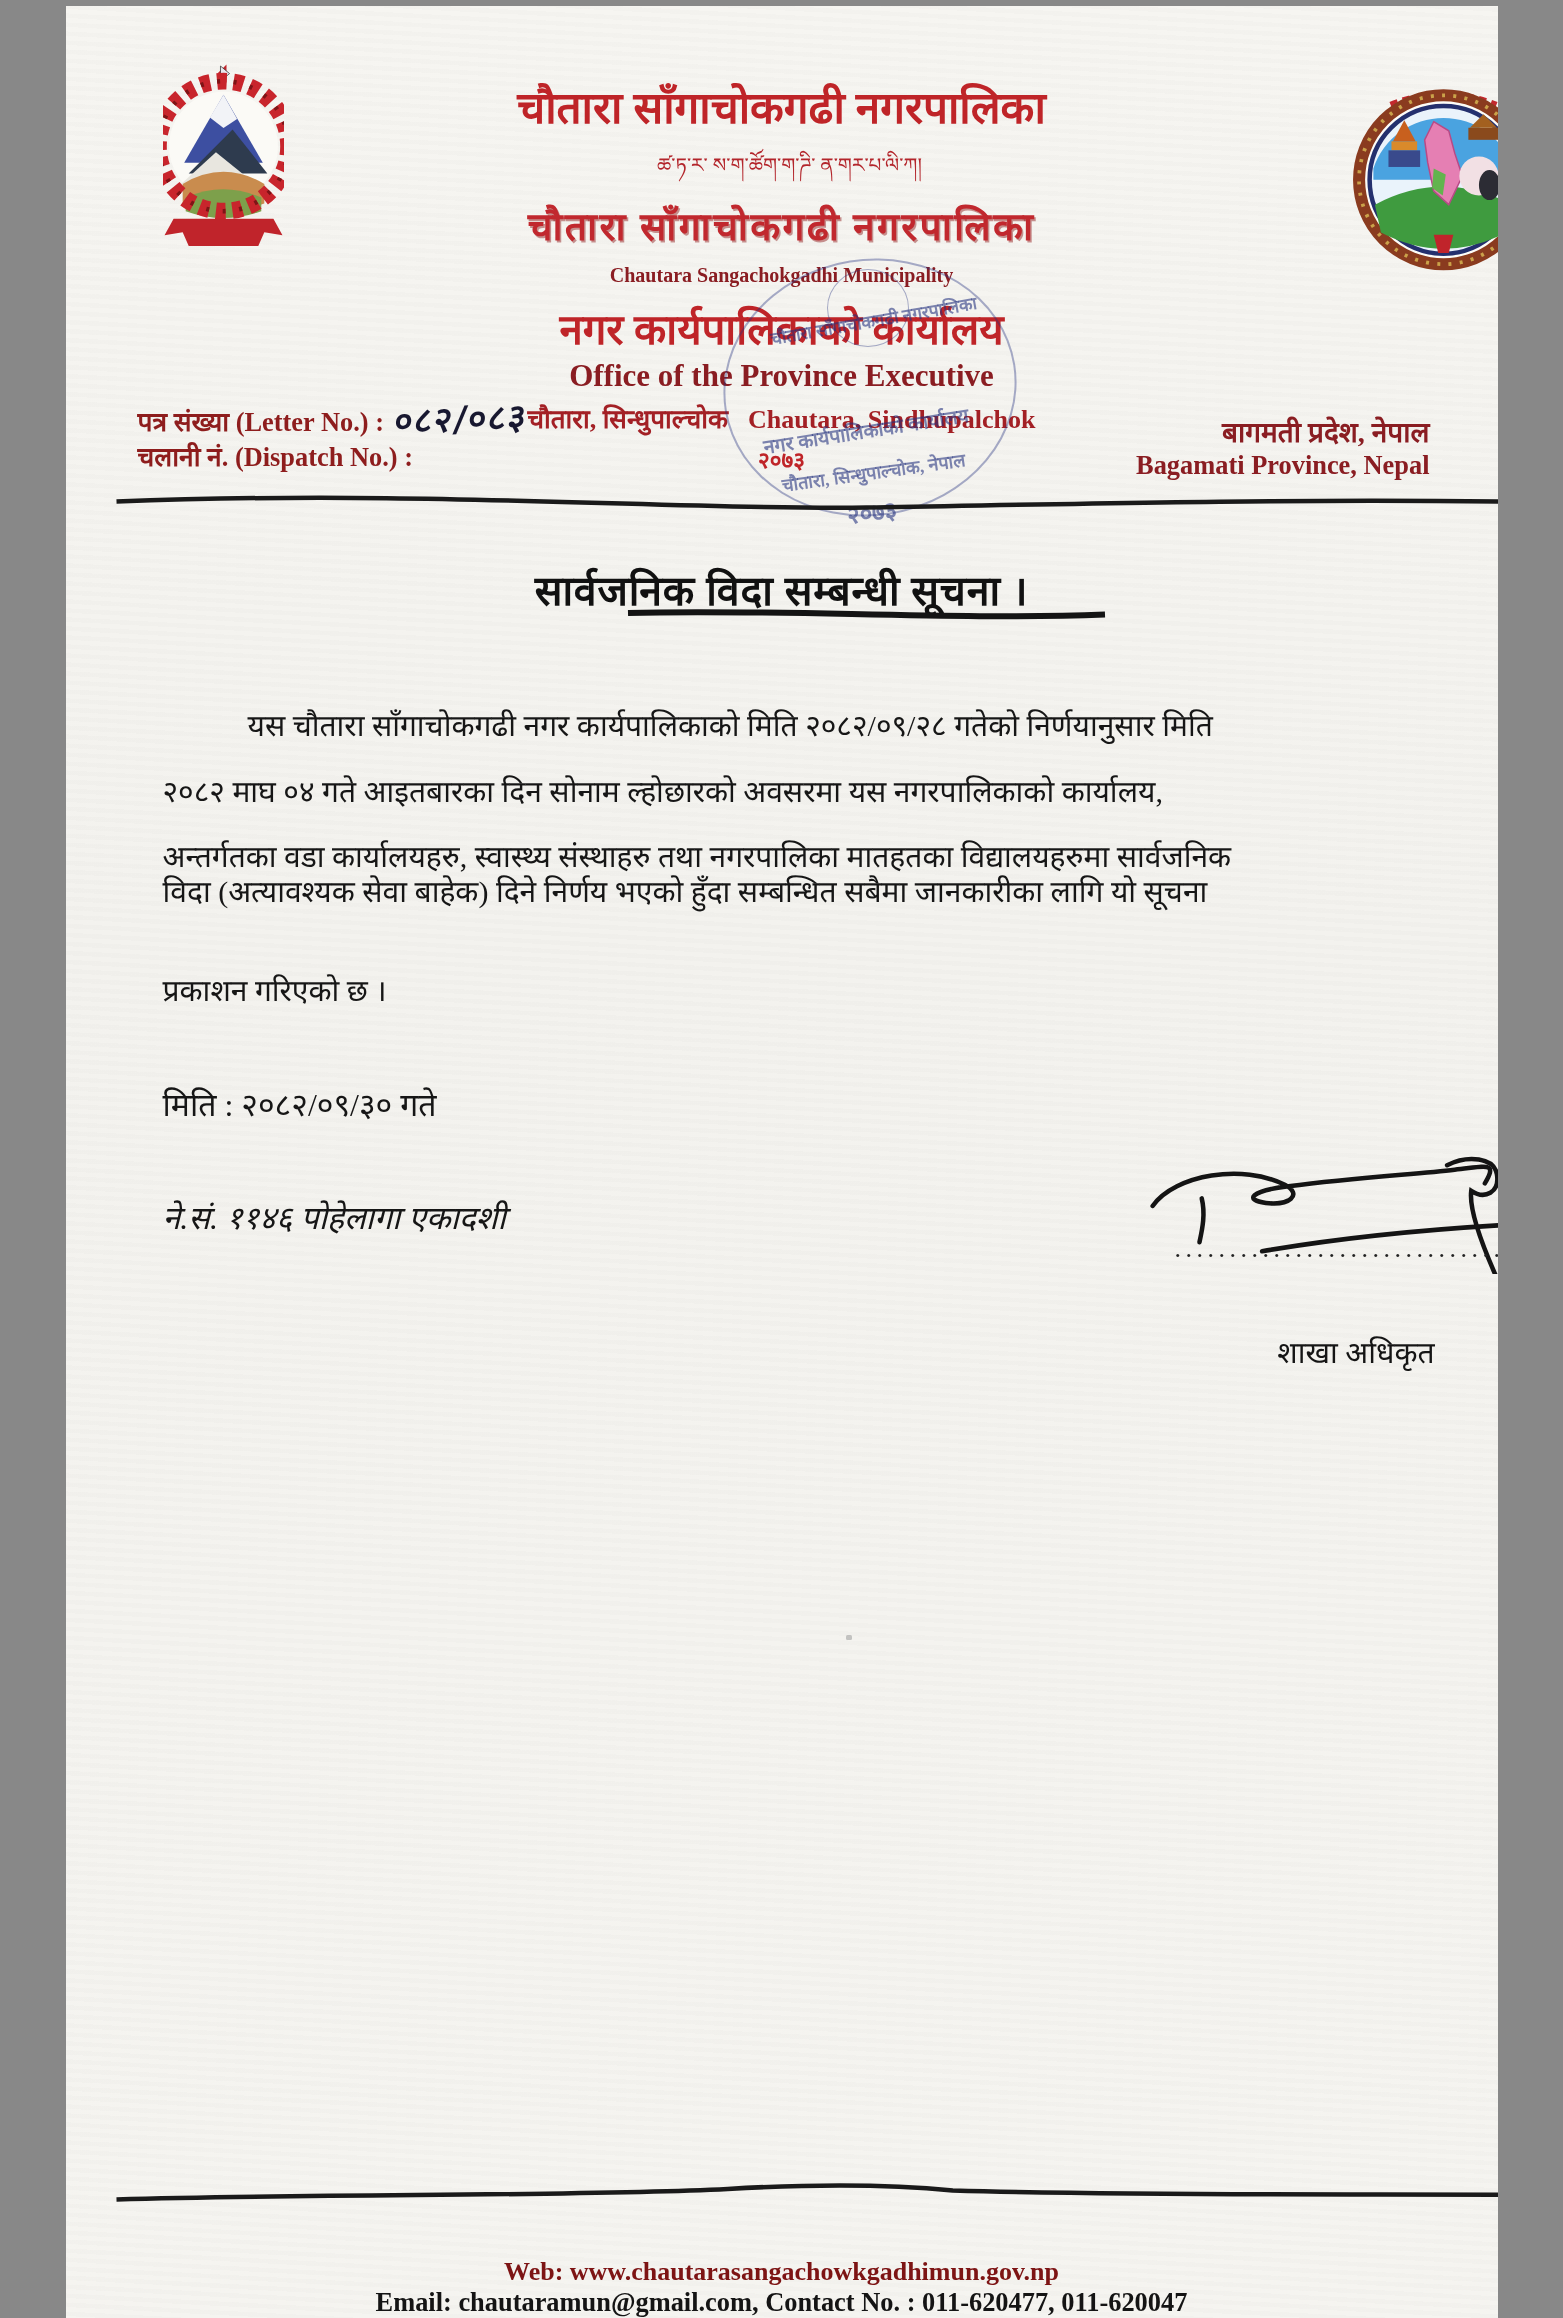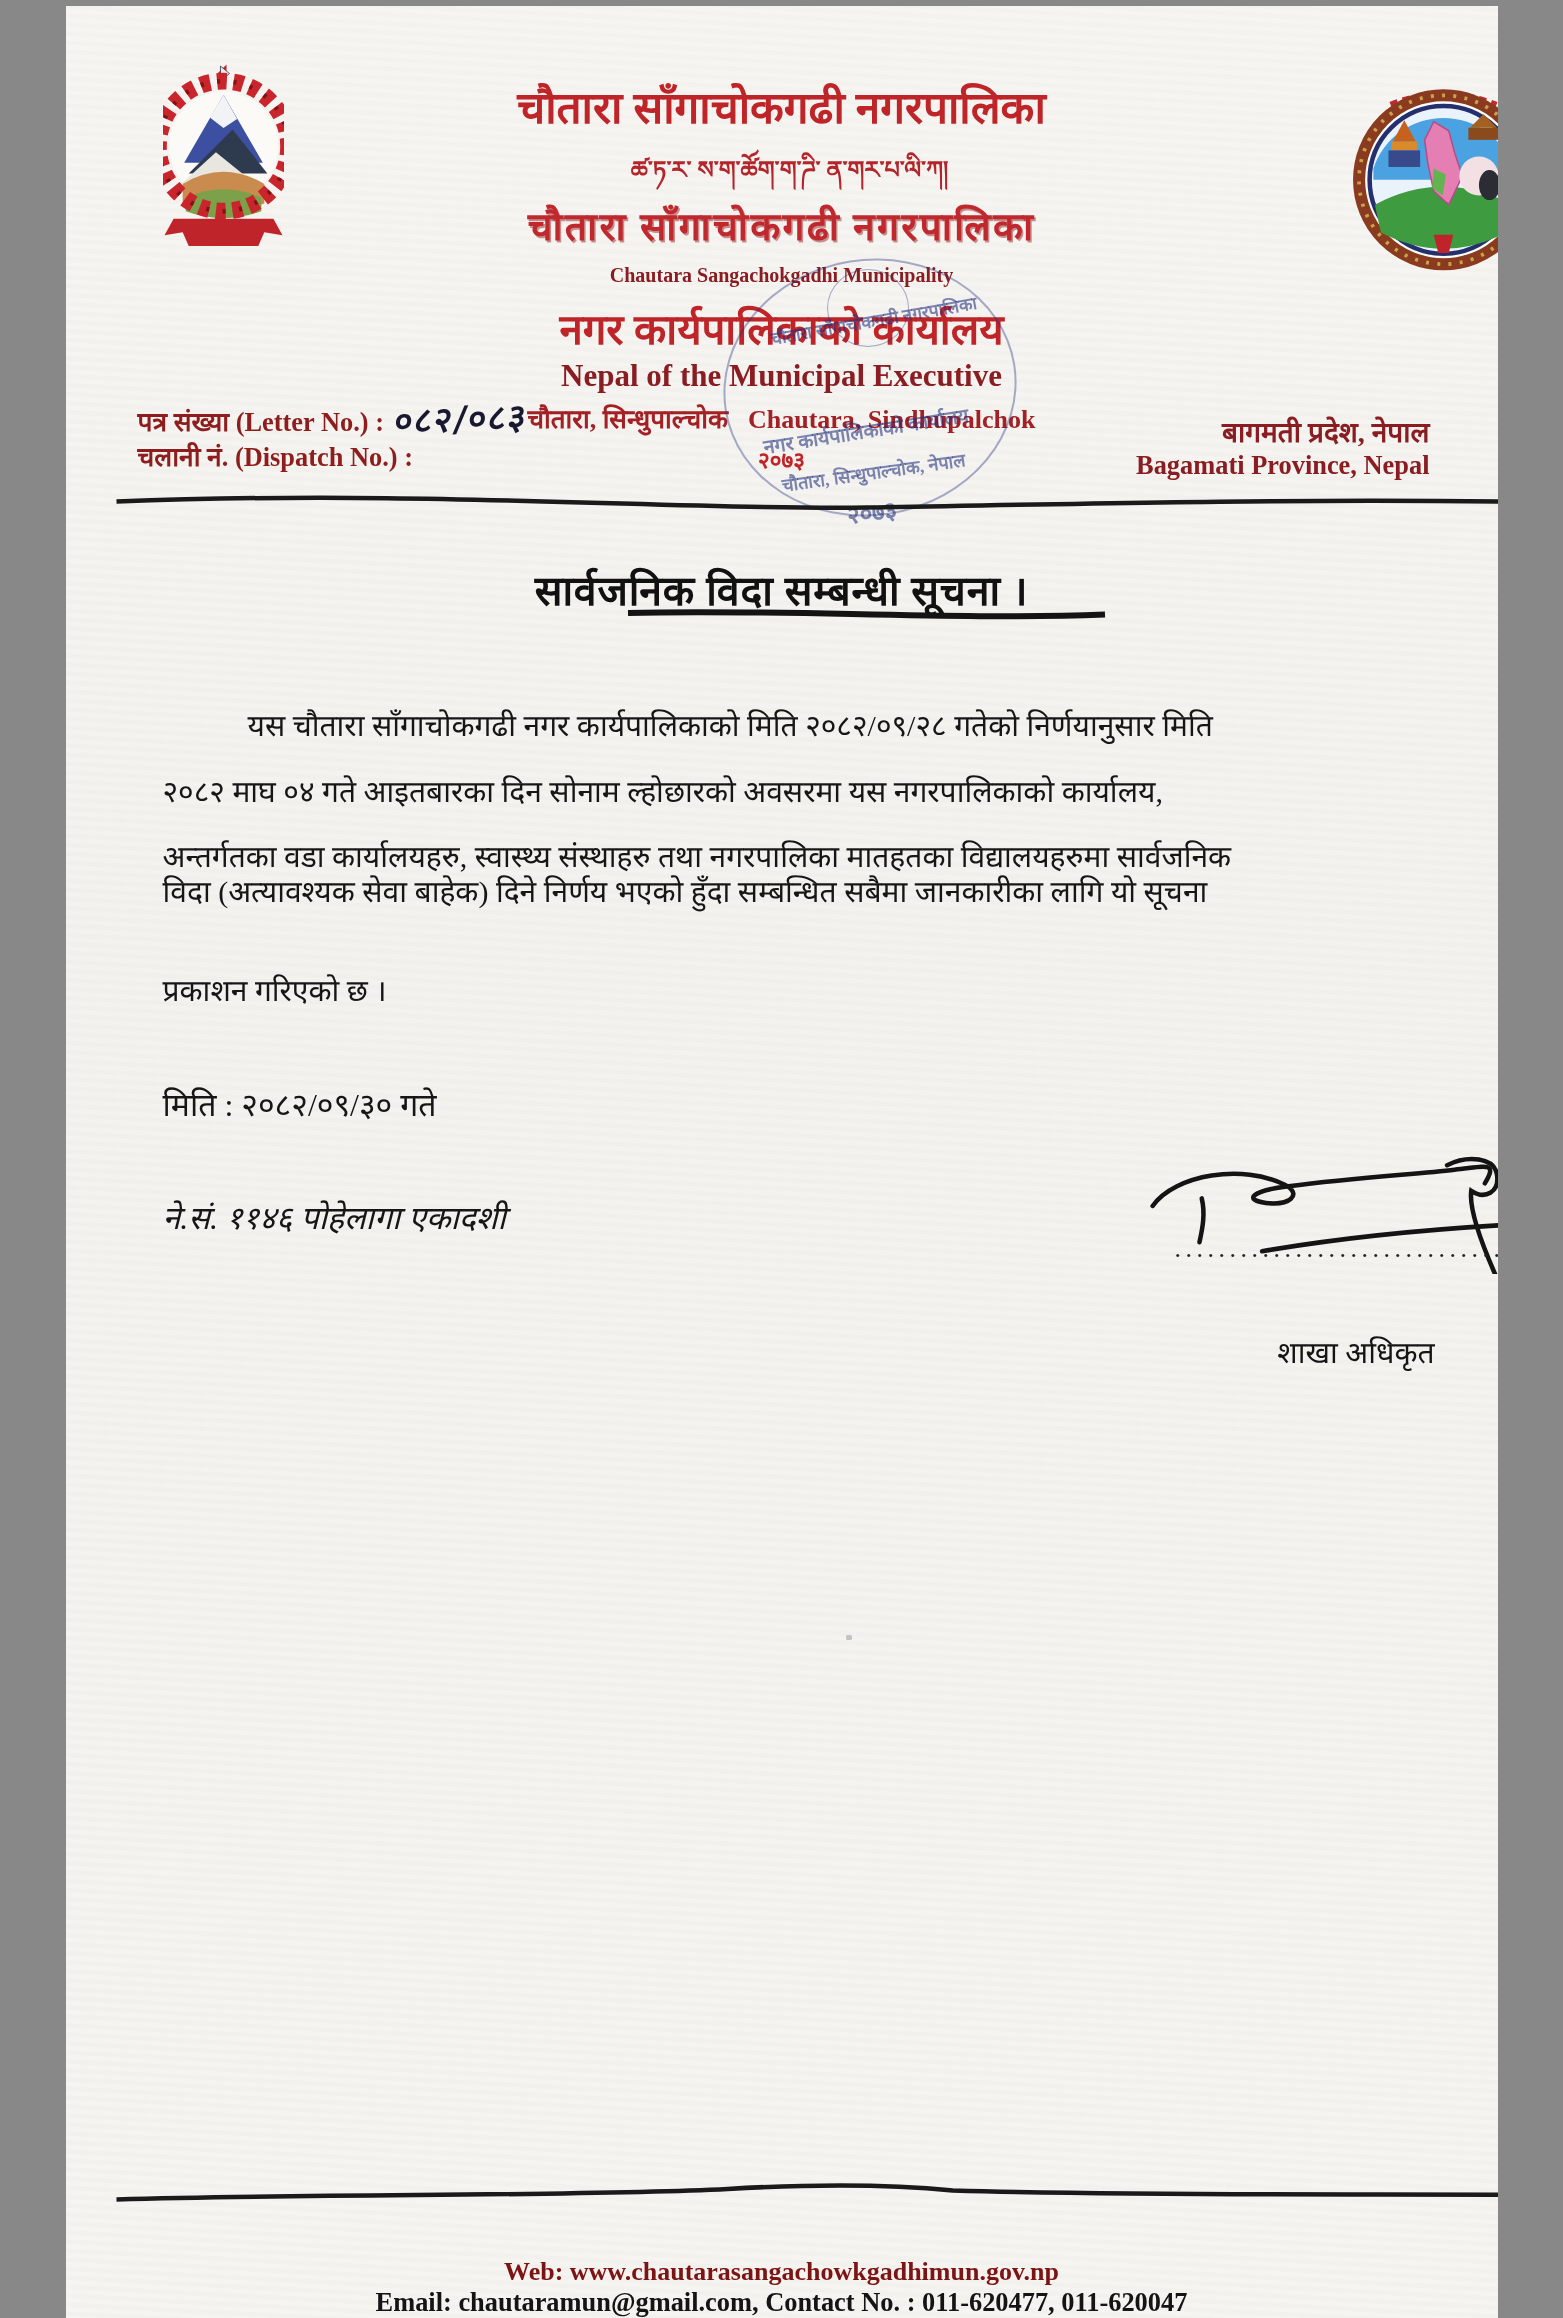--- a/index.html
+++ b/index.html
@@ -15,21 +15,21 @@
   }
   .abs { position:absolute; }
   .ctr { left:0; right:0; text-align:center; }
   .np  { font-family:"Liberation Serif", serif; }
   .red   { color:#bf2428; }
   .dkred { color:#8a1d22; }
   .bold  { font-weight:bold; }
 
   
   .h-np1   { top:70px;  font-size:44px; }
-  .h-tib   { top:137px; font-size:24px; color:#b3252b; font-weight:bold;padding-left:16px; }
+  .h-tib   { top:137px; font-size:20px; color:#b3252b; font-weight:normal;padding-left:16px; }
   .h-ranj  { top:192px; font-size:39px; color:#c1282e; letter-spacing:2.3px;
              text-shadow:1.5px 1.5px 0 rgba(140,20,20,.45); }
   .h-en1   { top:258px; font-size:20px; }
   .h-np2   { top:293px; font-size:42px; }
   .h-en2   { top:352px; font-size:31px; }
   .h-addr  { top:394px; font-size:26px; font-weight:bold; color:#a32025; }
   .h-year  { top:438px; font-size:22.6px; font-weight:bold; }
 
   
   .meta-row { left:72px; font-size:26.4px; font-weight:bold; color:#8e1d1d; white-space:nowrap; }
@@ -116,21 +116,21 @@
     <ellipse cx="186" cy="142" rx="14" ry="20" fill="#2c2c34"></ellipse>
 
     <polygon points="112,208 138,208 132,232 118,232" fill="#c0242b"></polygon>
   </svg>
 
   <div class="abs ctr h-np1 red bold np">चौतारा साँगाचोकगढी नगरपालिका</div>
   <div class="abs ctr h-tib np">ཚ་ཏ་ར་ ས་ག་ཚོག་ག་ཌི་ ན་གར་པ་ལི་ཀ།</div>
   <div class="abs ctr h-ranj bold np">चौतारा साँगाचोकगढी नगरपालिका</div>
   <div class="abs ctr h-en1 dkred bold">Chautara Sangachokgadhi Municipality</div>
   <div class="abs ctr h-np2 red bold np">नगर कार्यपालिकाको कार्यालय</div>
-  <div class="abs ctr h-en2 dkred bold">Nepal of the Municipal Executive</div>
+  <div class="abs ctr h-en2 dkred bold">Office of the Province Executive</div>
   <div class="abs ctr h-addr np">
     <span>चौतारा, सिन्धुपाल्चोक</span>
     <span style="margin-left:13.6px;">Chautara, Sindhupalchok</span>
   </div>
   <div class="abs ctr h-year red np">२०७३</div>
 
   <div class="abs stamp-ring" style="left:657px; top:253px; width:294px; height:257px; transform:rotate(-9deg);"></div>
   <div class="abs stamp-ring" style="left:761px; top:263px; width:82px; height:78px; border-width:1.5px;"></div>
   <div class="abs stamp np" style="left:683px; top:302px; width:249px; font-size:17.4px; text-align:center; transform:rotate(-10deg);">चौतारा साँगाचोकगढी नगरपालिका</div>
   <div class="abs stamp np" style="left:668px; top:411px; width:264px; font-size:19.6px; text-align:center; transform:rotate(-9deg);">नगर कार्यपालिकाको कार्यालय</div>

